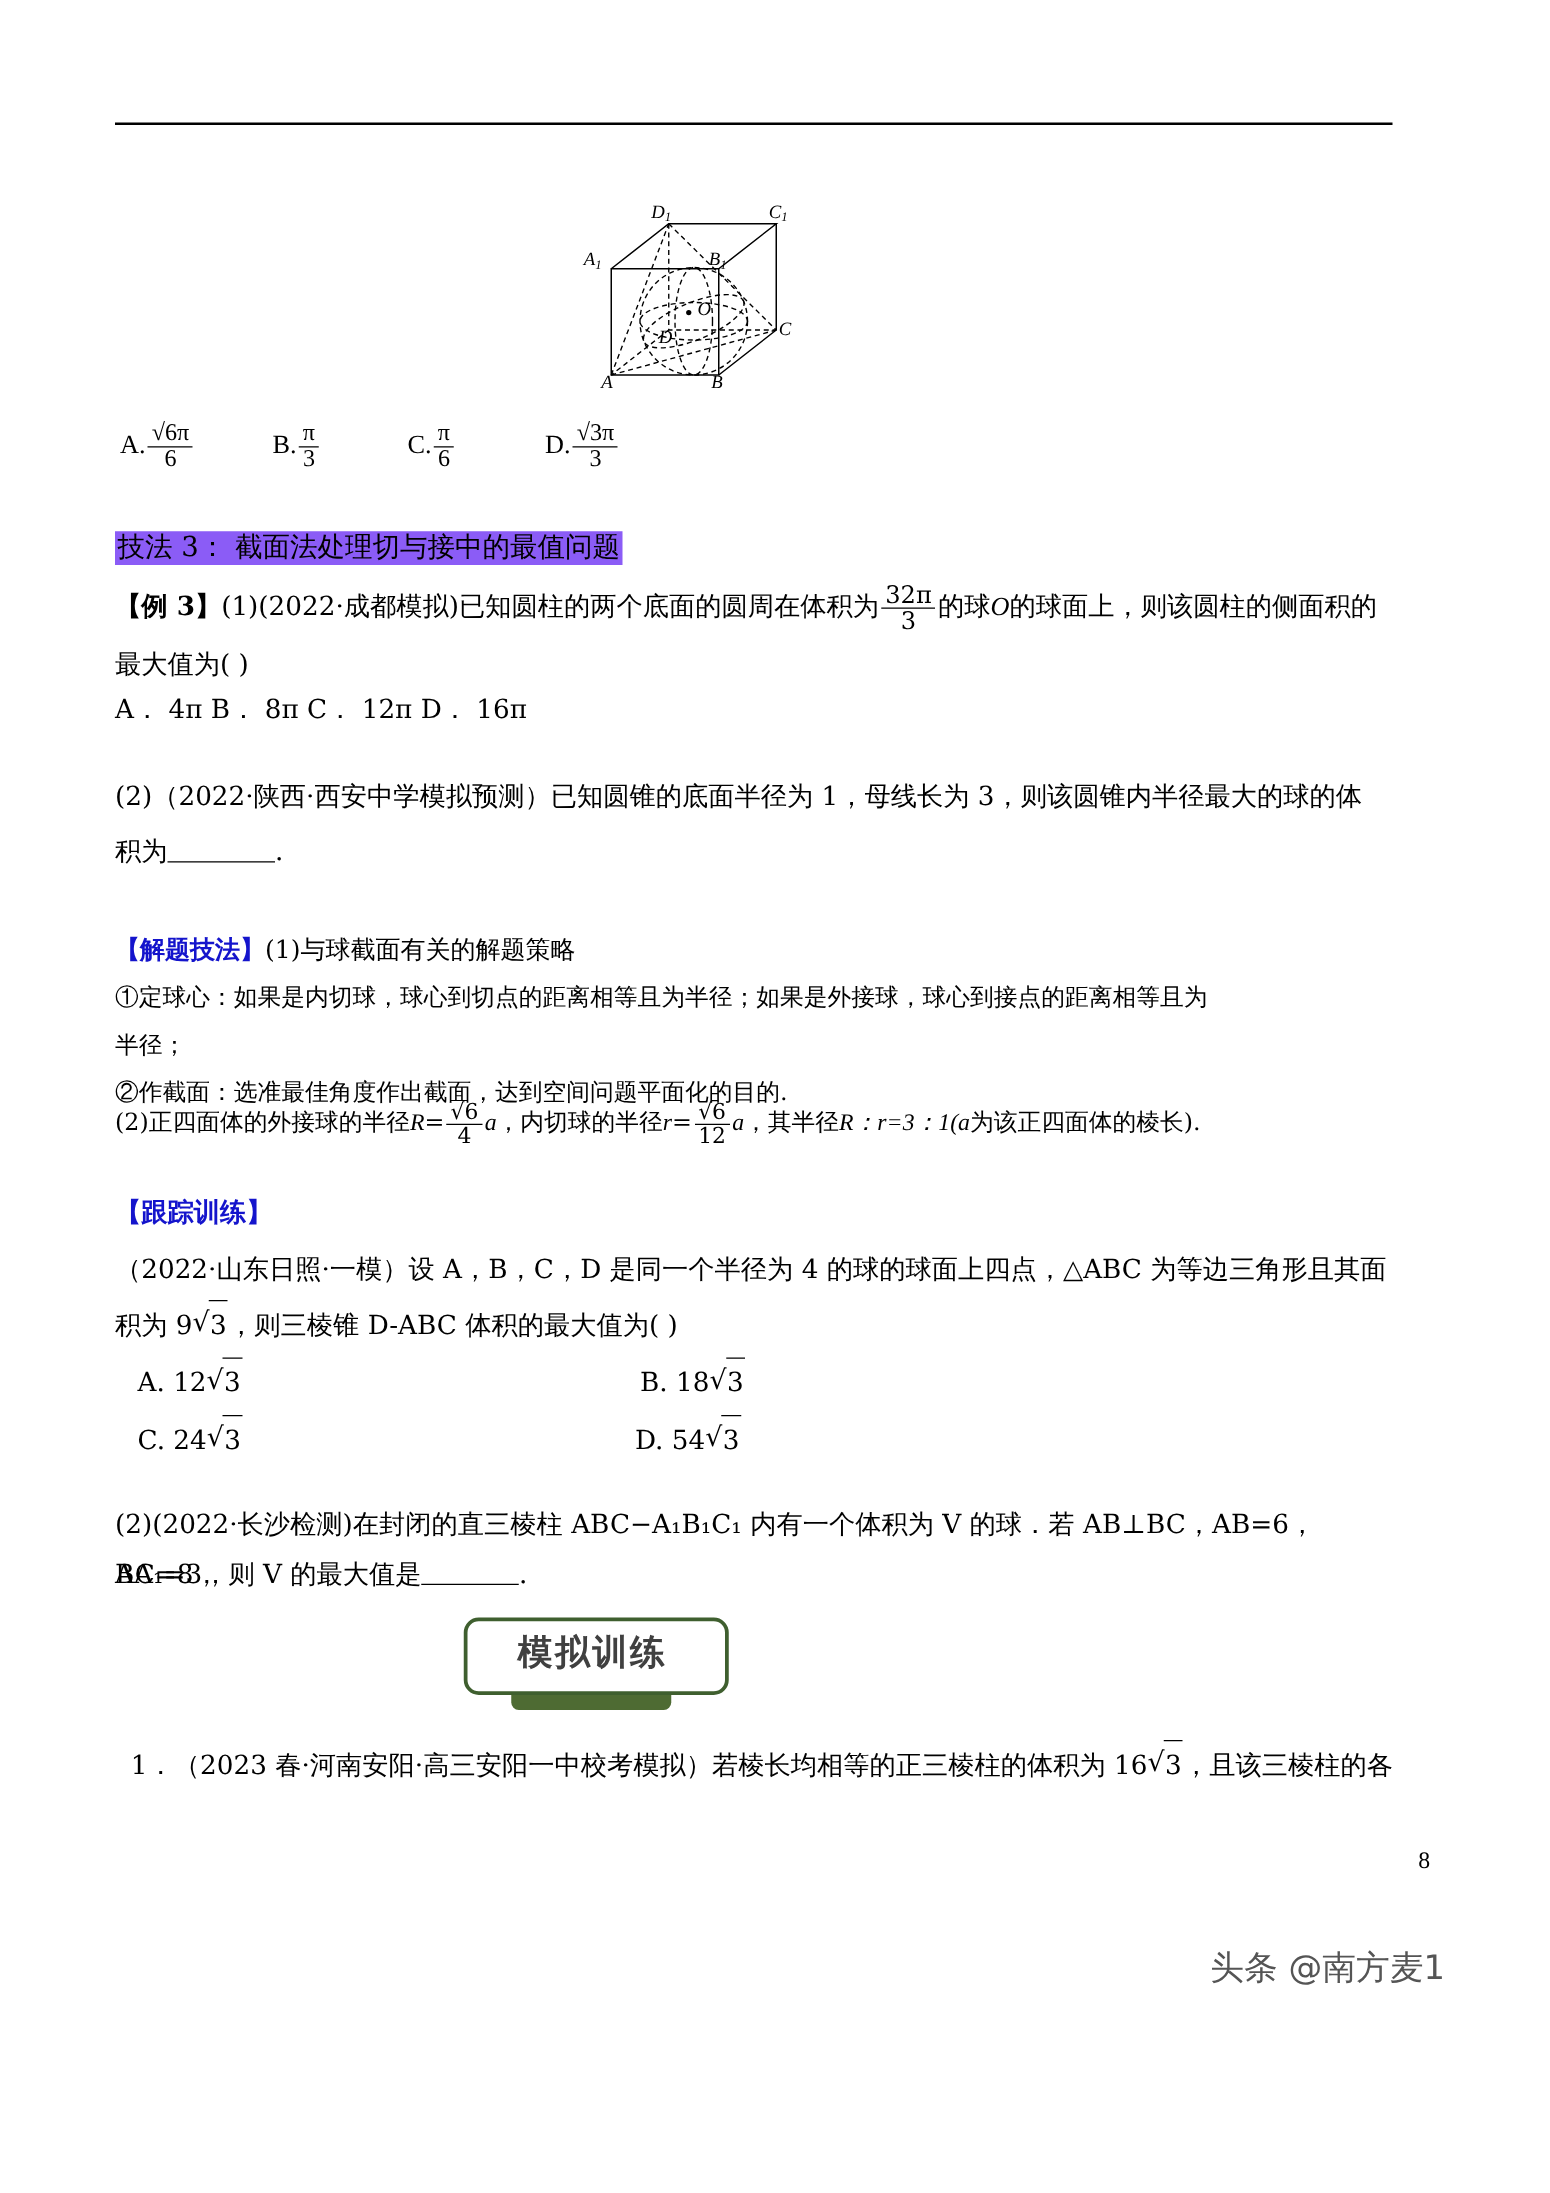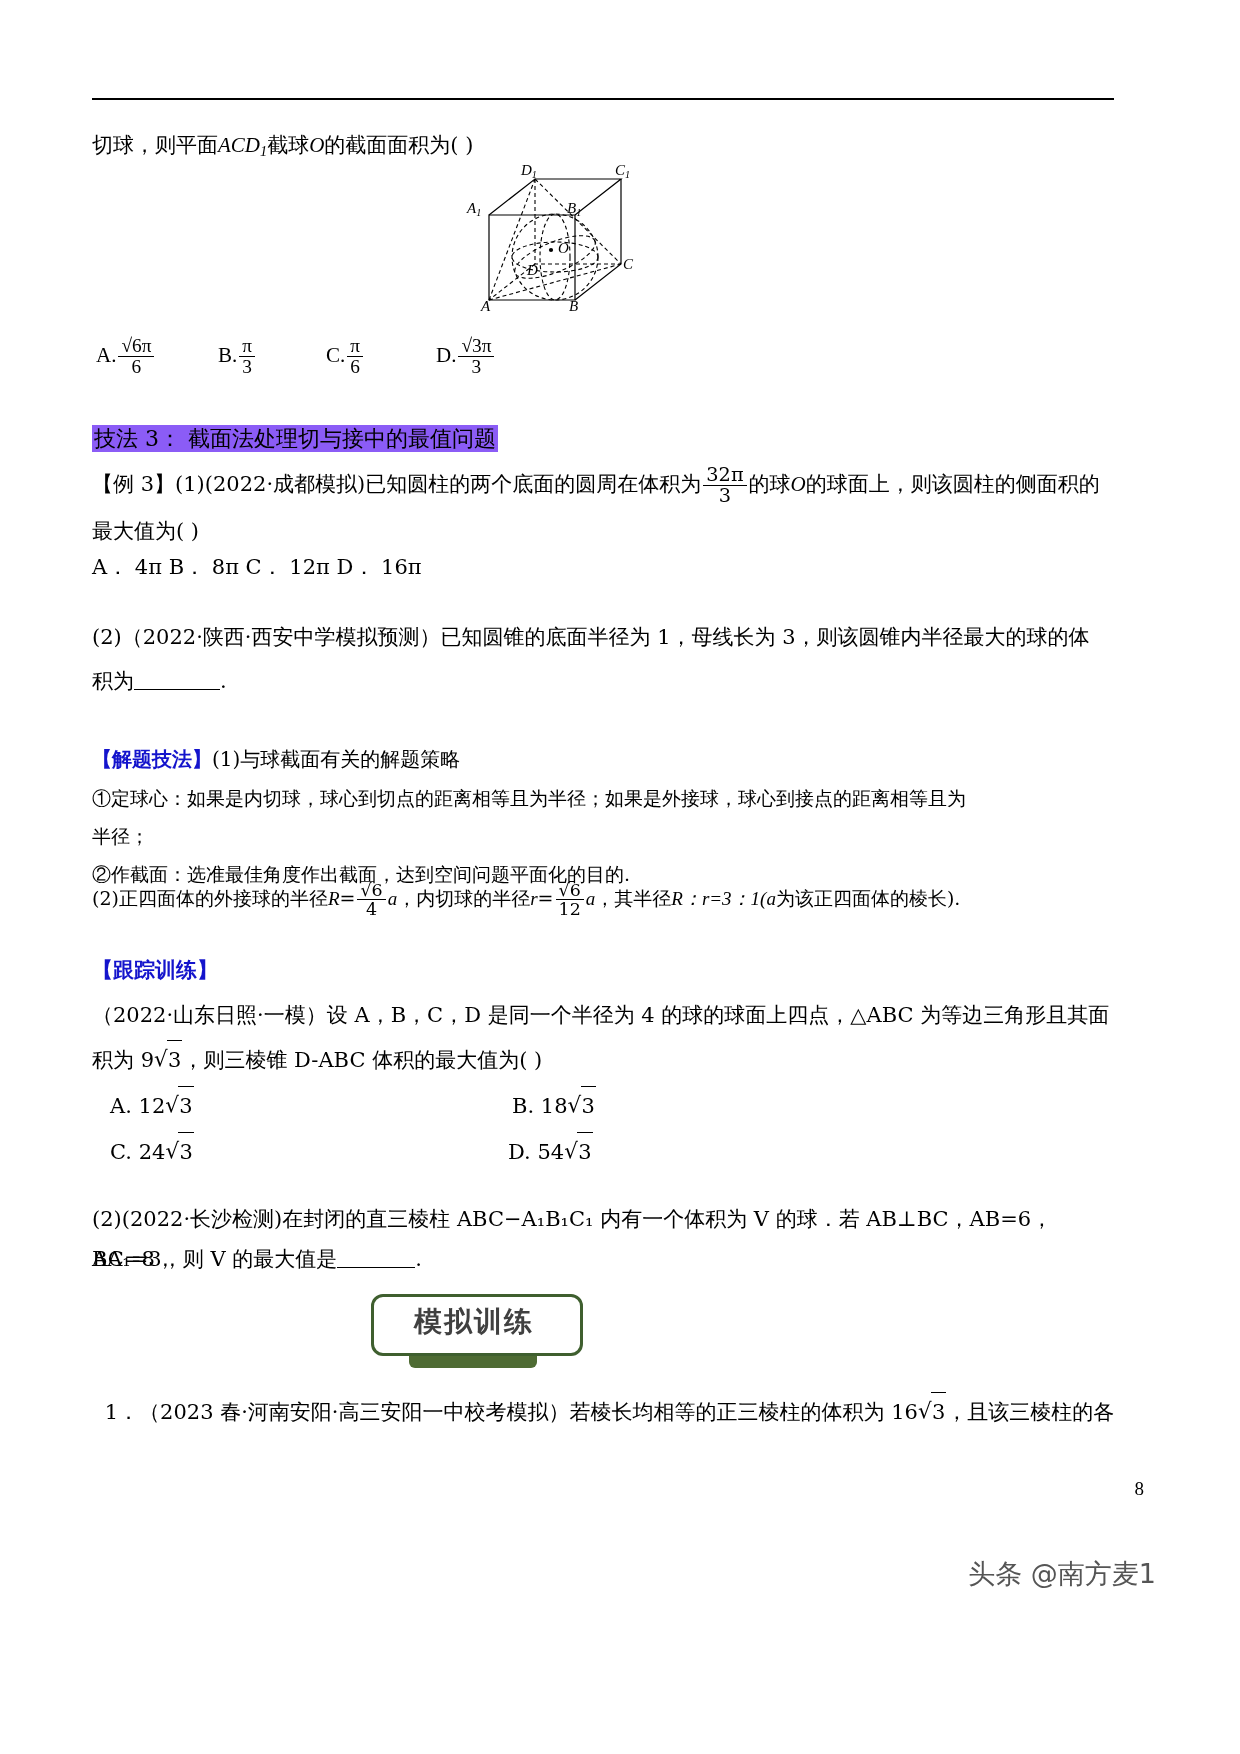--- a/index.html
+++ b/index.html
@@ -25,21 +25,21 @@
 
   
   .sqrt{display:inline-block;position:relative;padding-left:0.62em;}
   .sqrt::before{content:"\221A";position:absolute;left:0;top:-0.06em;font-size:1.02em;}
   .sqrt>span{display:inline-block;border-top:1.3px solid #000;padding:0 1px 0 1px;}
 
   sub{font-size:0.68em;vertical-align:-0.28em;}
 
   .hl{background:#8b5cf6;padding:1px 2px;}
   .blue{color:#1414cc;font-weight:bold;}
-  .bold{font-weight:normal;}
+  .bold{font-weight:bold;}
 
   .fill{display:inline-block;border-bottom:1.6px solid #000;width:86px;vertical-align:-2px;}
   .fillS{display:inline-block;border-bottom:1.6px solid #000;width:78px;vertical-align:-2px;}
 
   
   #diagram{position:absolute;left:455px;top:160px;width:200px;height:160px;}
   .lbl{position:absolute;font-style:italic;font-size:15px;font-family:"Liberation Serif",serif;}
 
   
   #badge{position:absolute;left:371px;top:1294px;width:210px;height:62px;}
@@ -51,23 +51,20 @@
   .pgnum{position:absolute;right:96px;top:1478px;font-size:19px;}
   .wm{position:absolute;right:84px;top:1556px;font-size:27px;color:#555;font-family:"DejaVu Sans","Liberation Sans",sans-serif;}
 </style>
 </head>
 <body>
 
 <div class="page">
 
   <div class="rule"></div>
 
-  <div class="blk cn" style="left:92px;top:126px;width:1030px;">
-    <span>切球，则平面</span><span class="it"><span>ACD</span><sub>1</sub></span><span>截球</span><span class="it">O</span><span>的截面面积为(      )</span>
-  </div>
 
   <div id="diagram">
     <svg width="200" height="160" viewBox="0 0 200 160">
 
       <g stroke="#000" fill="none" stroke-width="1.2">
 
         <path d="M34,55 L120,55 L120,140 L34,140 Z"></path>
 
         <path d="M34,55 L80,19 L166,19 L120,55"></path>
 

